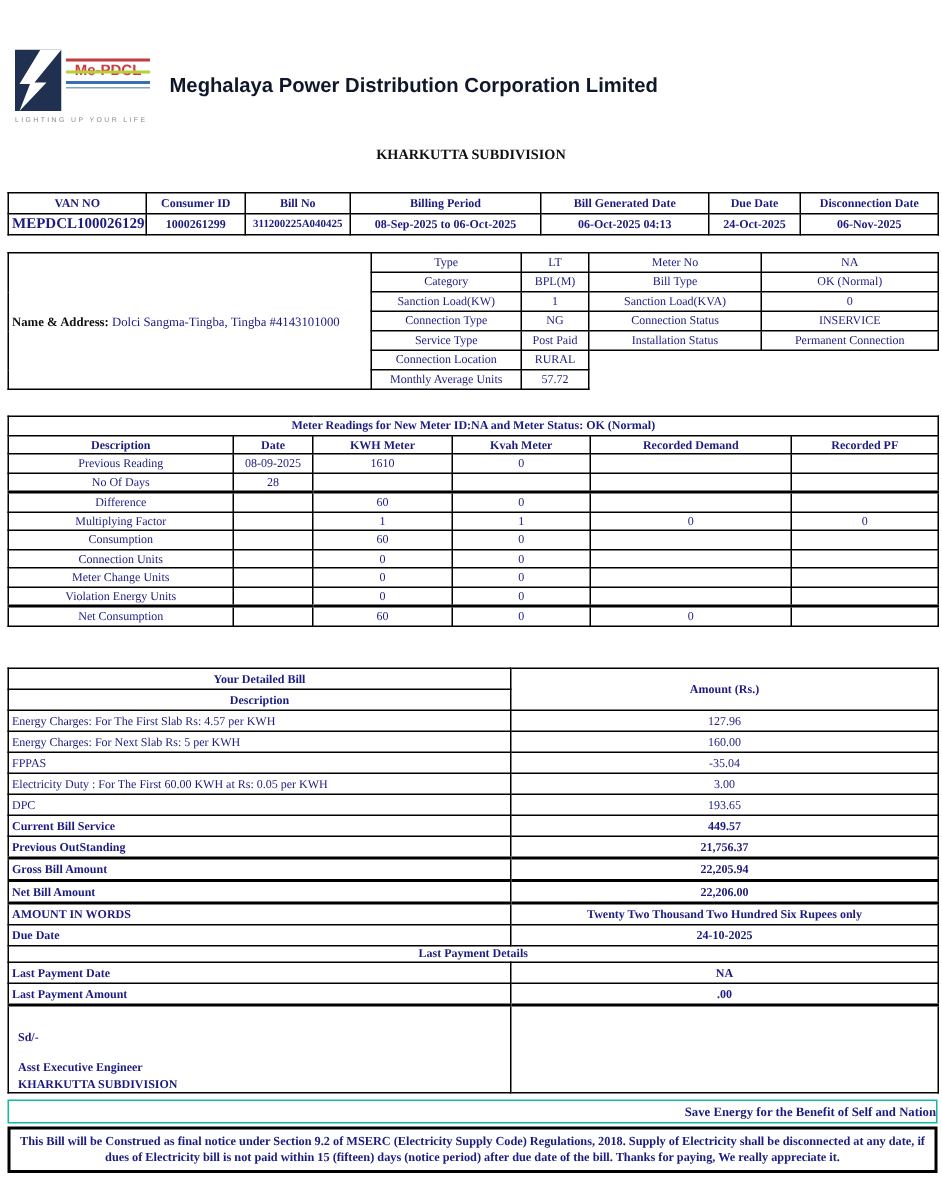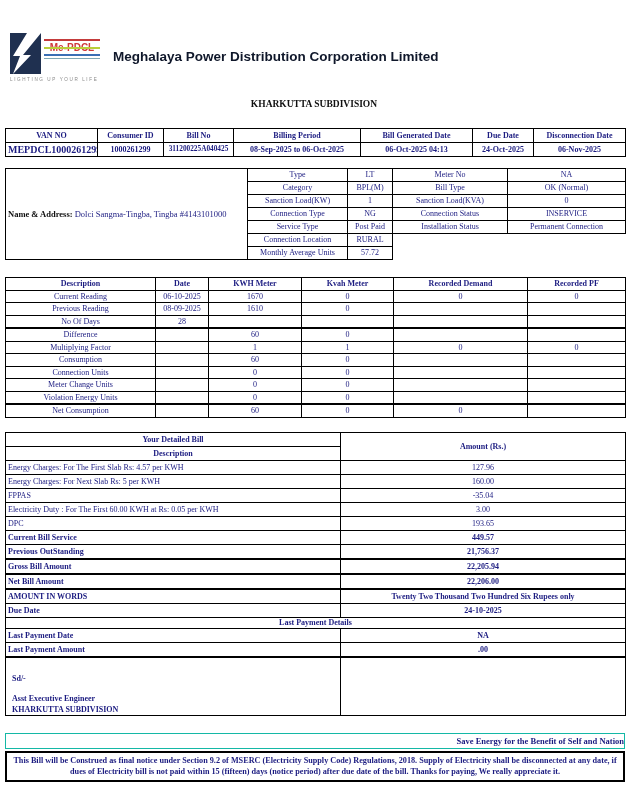--- a/index.html
+++ b/index.html
@@ -38,21 +38,21 @@
 
   .t-account{top:168px;width:620px;}
   .t-account td{height:12px;}
   .name-cell{text-align:left;font-size:8.5px;white-space:normal;line-height:1.2;}
   .name-cell b{color:#101010;}
 
   .t-meter{top:277px;width:620px;}
   .t-meter td{height:11.5px;}
   .t-meter .title td{font-weight:bold;}
 
-  .t-bill{top:432px;width:620px;}
+  .t-bill{top:445px;width:620px;}
   .t-bill td{height:13px;}
   .t-bill td.lbl{text-align:left;}
   .sig-cell{vertical-align:top;text-align:left;white-space:normal;height:60px;}
   .sig-inner{padding:16px 0 0 4px;font-weight:bold;font-size:8px;line-height:1.3;}
   .sig-sd{margin-bottom:10px;}
 
   .save-banner{position:absolute;left:5px;top:733px;width:618px;border:1px solid #14b8a6;
                text-align:right;font-weight:bold;font-size:8.5px;padding:2px 0;}
   .notice{position:absolute;left:5px;top:751px;width:614px;border:2px solid #000;
           text-align:center;font-weight:bold;font-size:8.2px;padding:2px 1px;line-height:1.4;}
@@ -173,35 +173,30 @@
   <table class="t-meter">
     <colgroup>
         <col style="width:150px">
         <col style="width:53px">
         <col style="width:93px">
         <col style="width:92px">
         <col style="width:134px">
         <col style="width:98px">
       </colgroup>
     <tbody>
+        <tr class="title">
+      <td colspan="6">Meter Readings for New Meter ID:NA and Meter Status: OK (Normal)</td>
+    </tr>
     <tr>
       <td class="bold">Description</td>
       <td class="bold">Date</td>
       <td class="bold">KWH Meter</td>
       <td class="bold">Kvah Meter</td>
       <td class="bold">Recorded Demand</td>
       <td class="bold">Recorded PF</td>
-    </tr>
-    <tr>
-      <td>Current Reading</td>
-          <td>06-10-2025</td>
-          <td>1670</td>
-          <td>0</td>
-          <td>0</td>
-          <td>0</td>
     </tr>
     <tr>
       <td>Previous Reading</td>
           <td>08-09-2025</td>
           <td>1610</td>
           <td>0</td>
           <td></td>
           <td></td>
     </tr>
     <tr>

